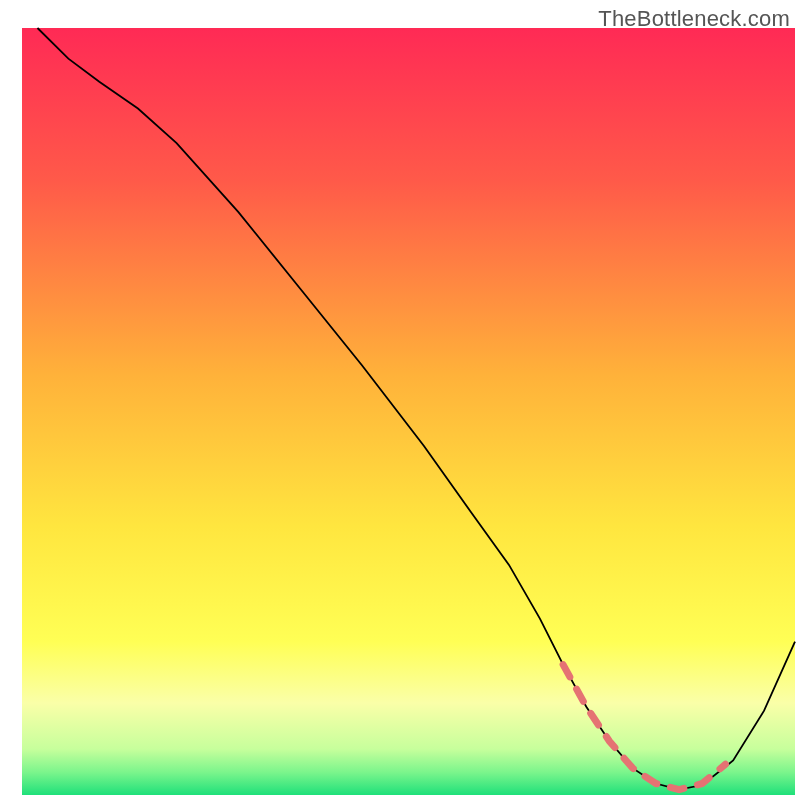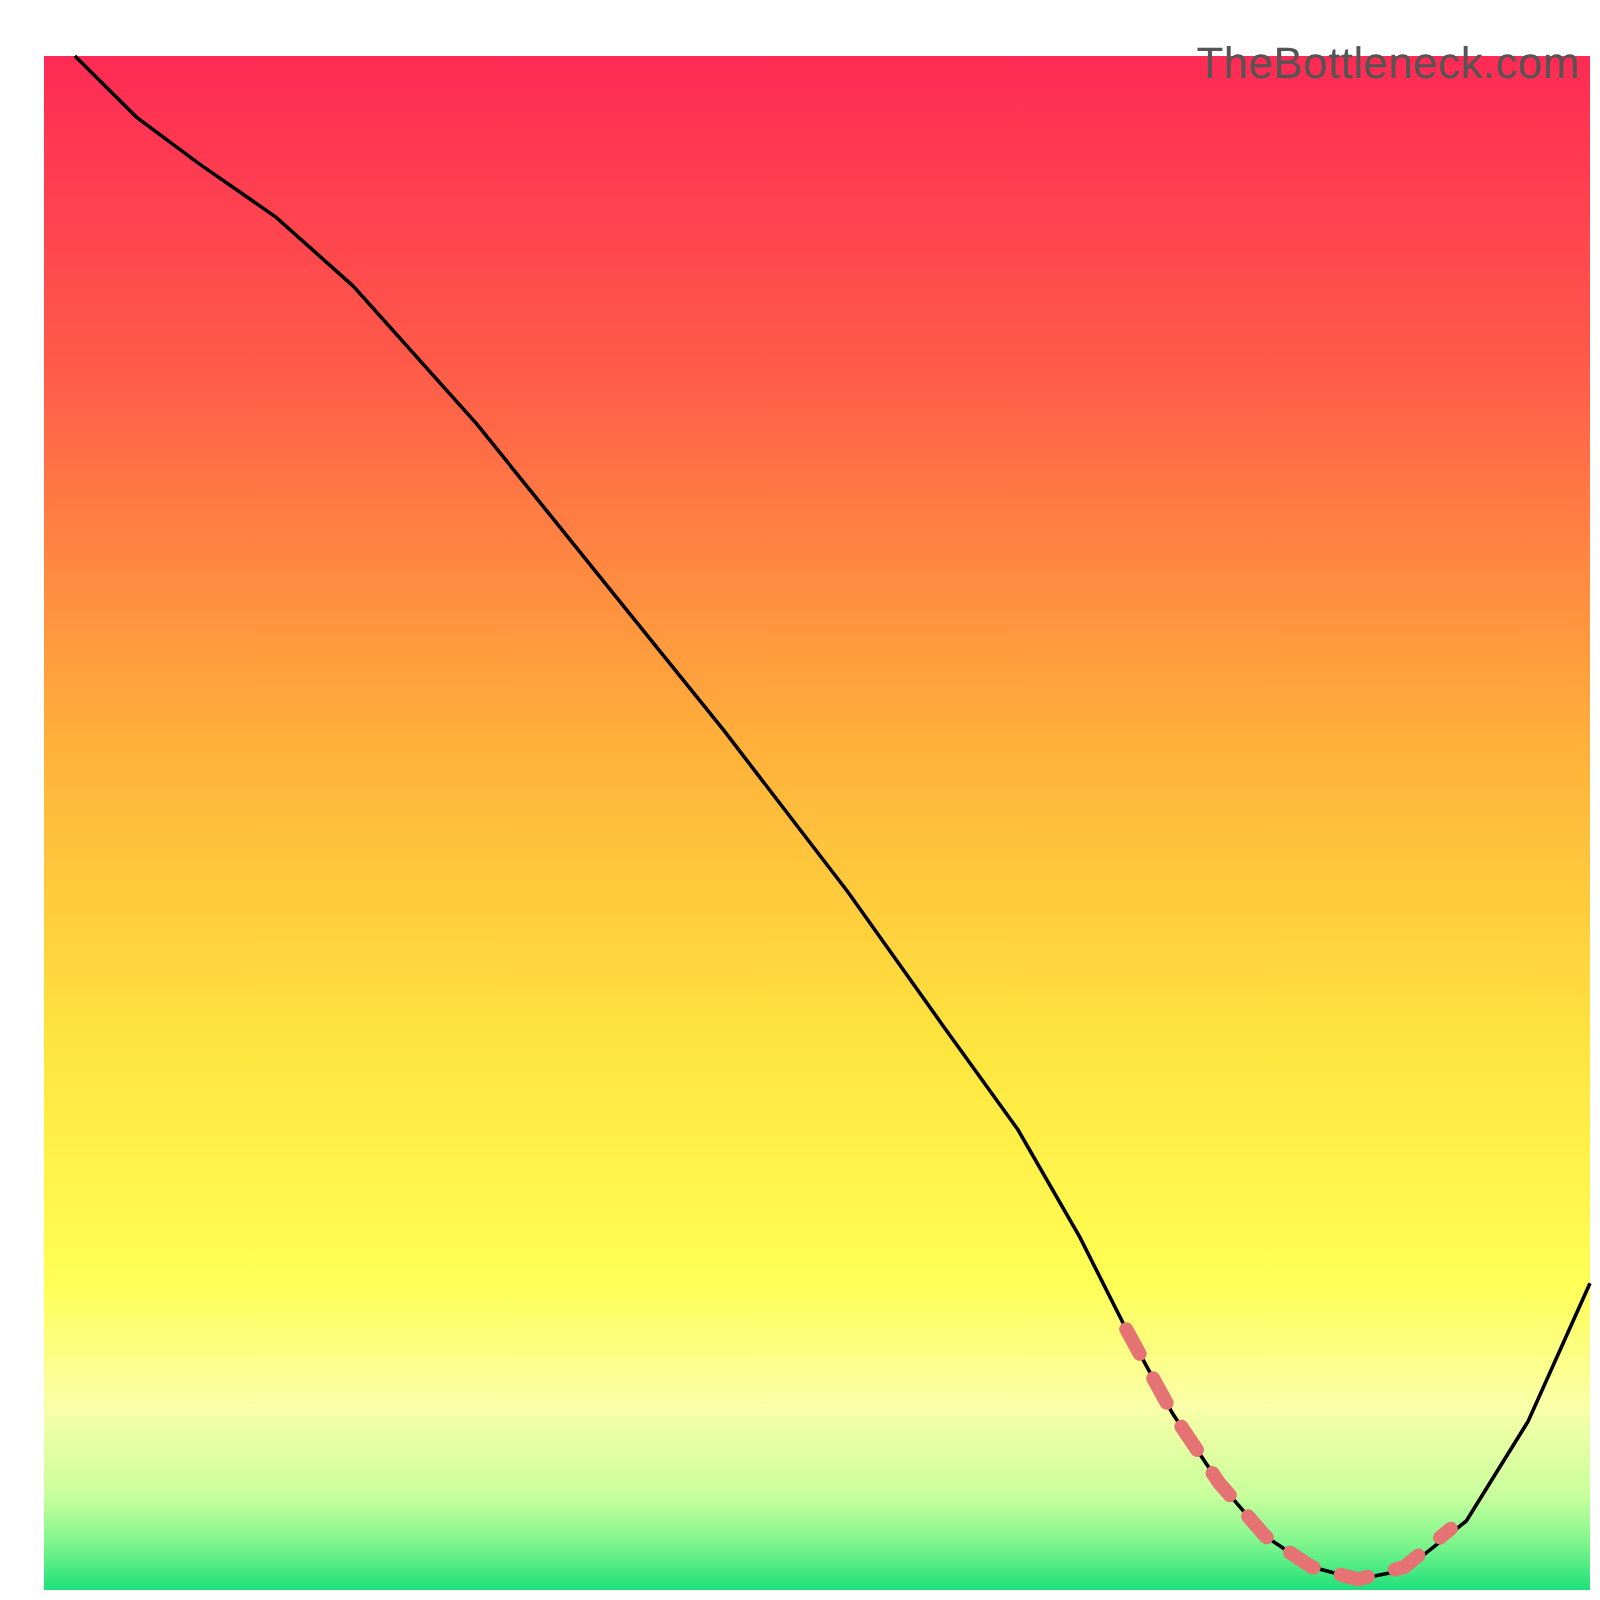--- a/index.html
+++ b/index.html
@@ -11,21 +11,21 @@
     overflow: hidden;
     font-family: Arial, Helvetica, sans-serif;
   }
   .chart-wrap {
     position: relative;
     width: 800px;
     height: 800px;
   }
   .watermark {
     position: absolute;
-    top: 19px;
+    top: 6px;
     right: 10px;
     color: #555;
     font-size: 22px;
     font-weight: 400;
     letter-spacing: 0.2px;
     z-index: 10;
   }
   svg {
     display: block;
     position: absolute;

